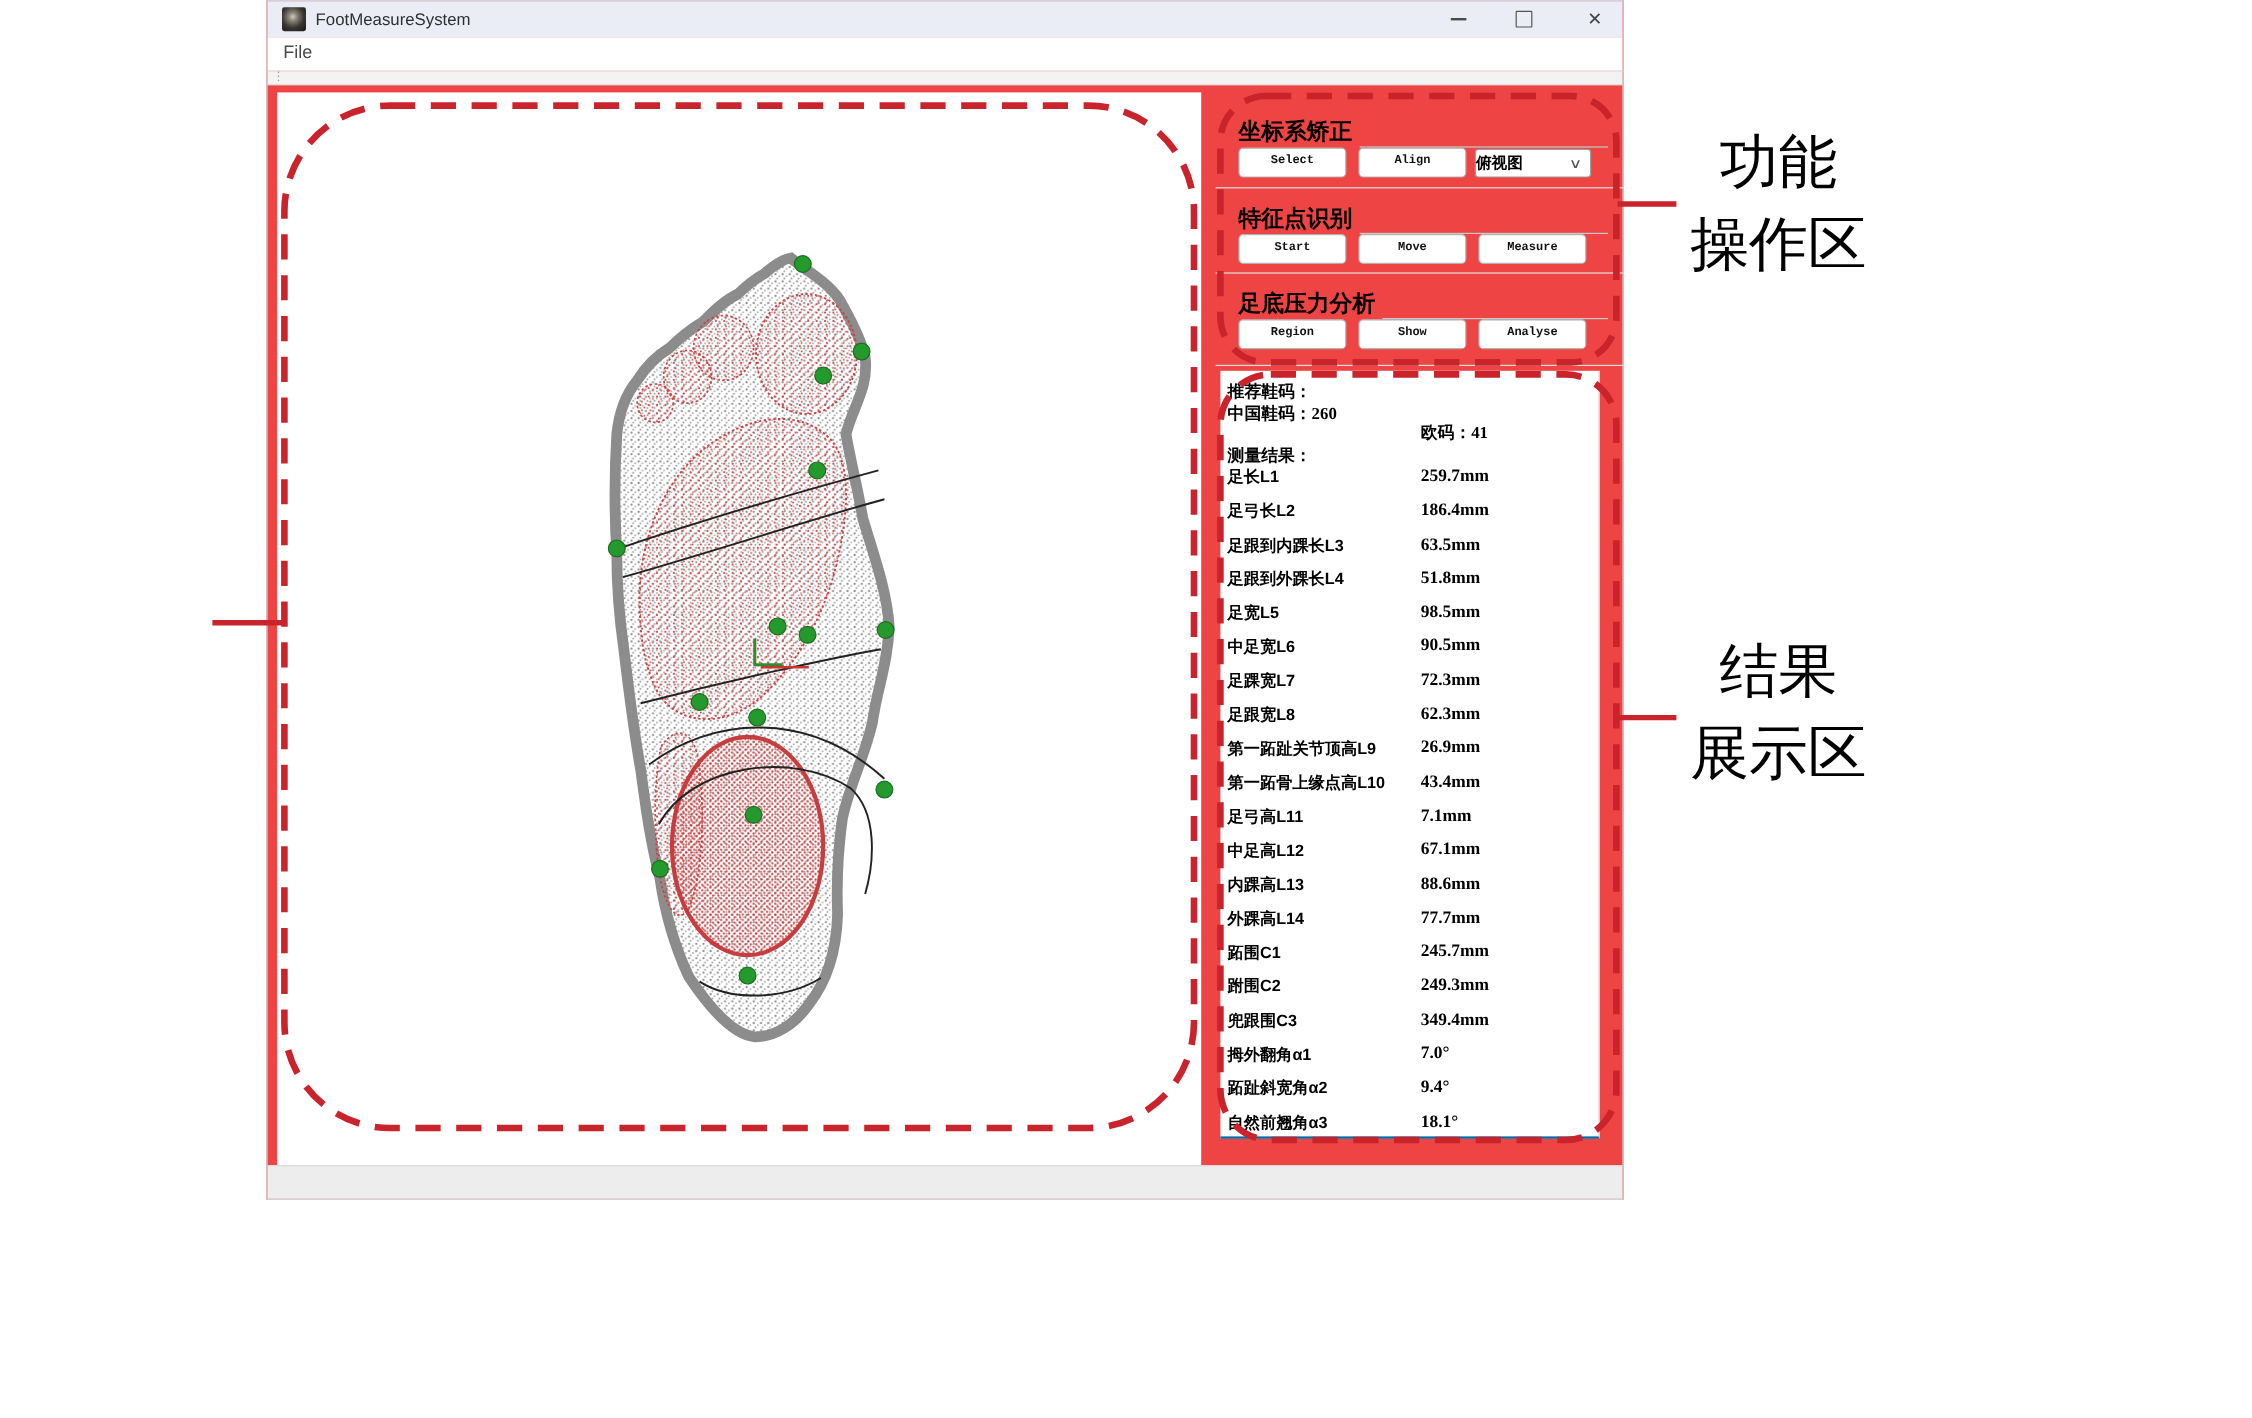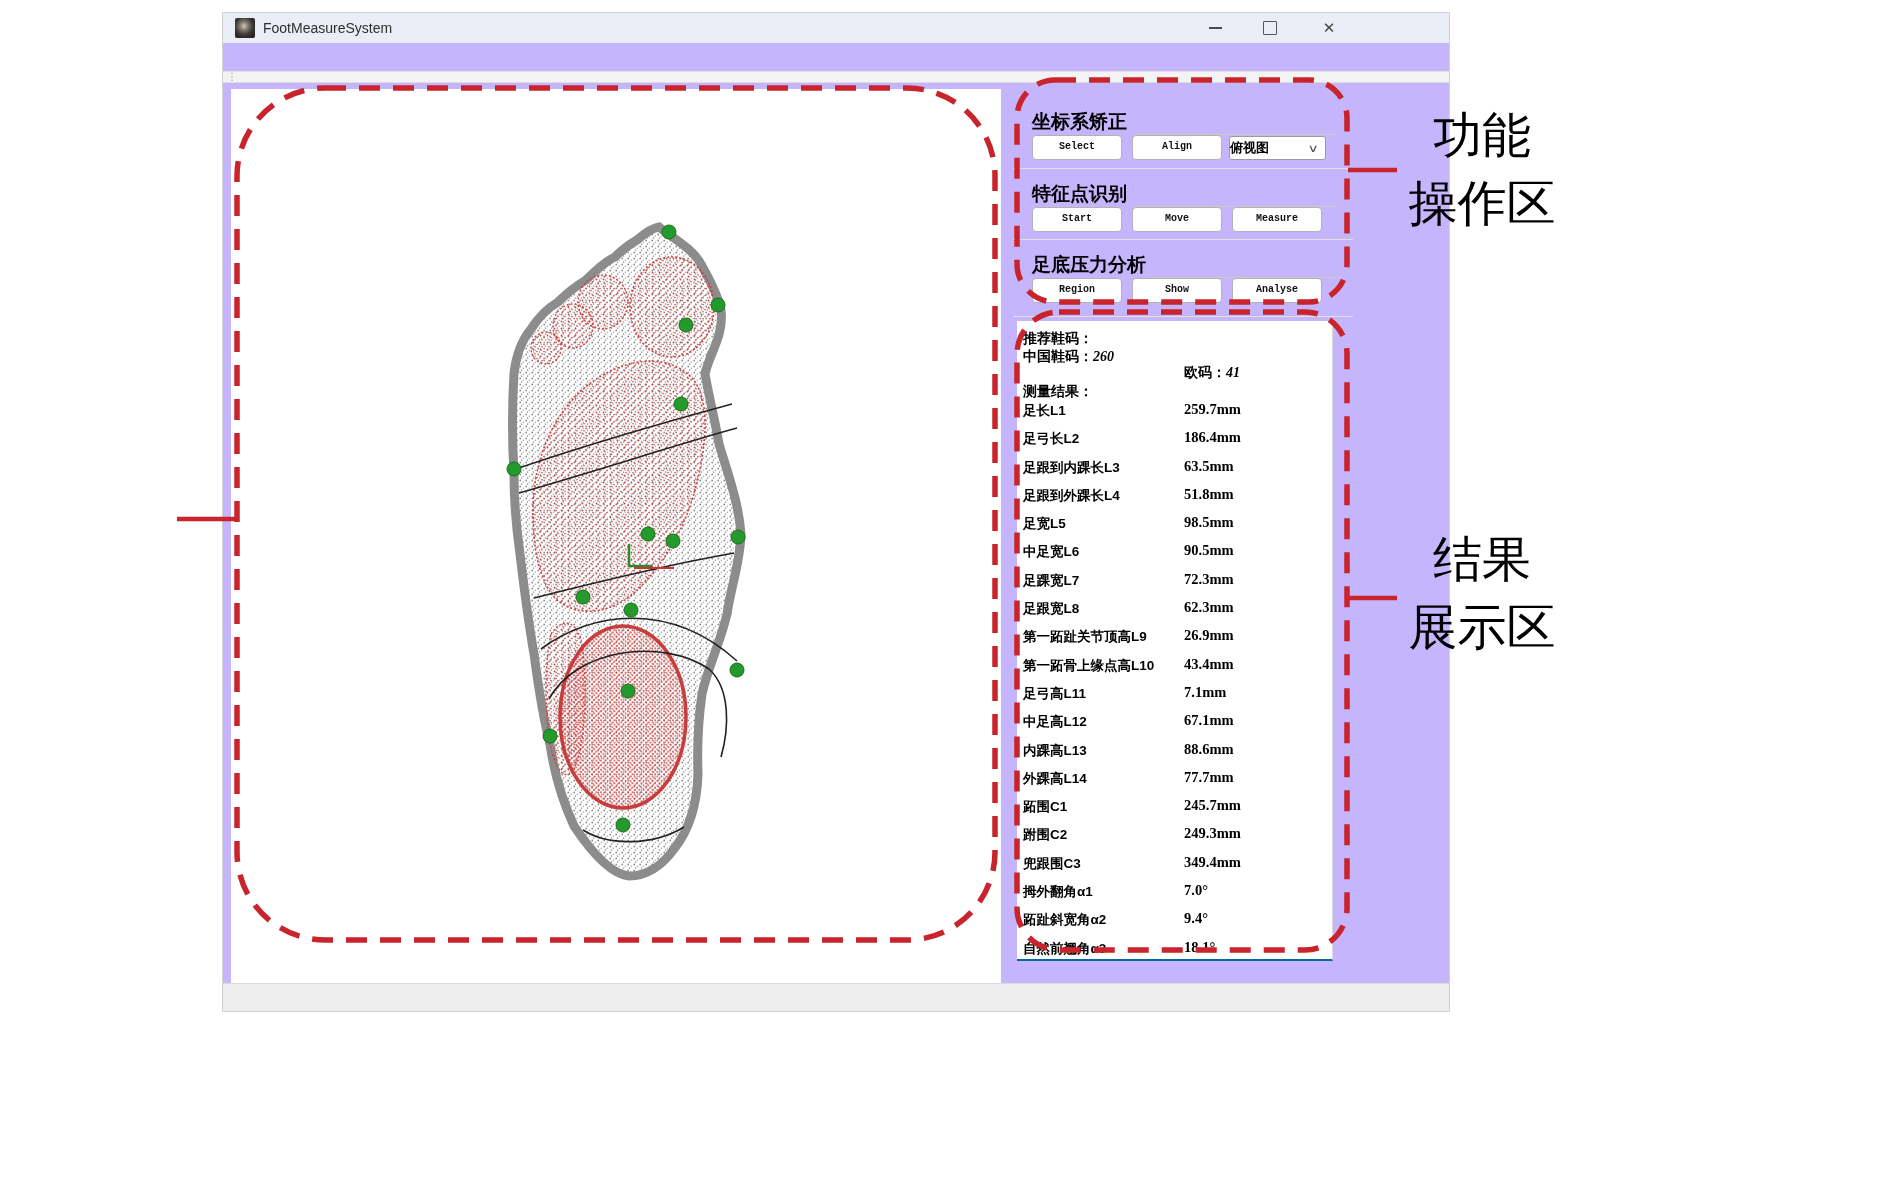--- a/index.html
+++ b/index.html
@@ -1,21 +1,21 @@
 <!DOCTYPE html>
 <html><head>
 <meta charset="utf-8">
 <style>
   html,body{margin:0;padding:0;background:#fff;}
   .page{position:relative;width:1877px;height:1182px;background:#ffffff;
         font-family:"Liberation Sans",sans-serif;overflow:hidden;}
 
   
-  .app-window{position:absolute;left:222px;top:12px;width:1228px;height:1000px;
-              background:#c4b5fd;border:1px solid #cfd2d8;box-sizing:border-box;}
+  .app-window{position:absolute;left:222px;top:0;width:1131px;height:1000px;
+              background:#ef4444;border:1px solid #cfd2d8;box-sizing:border-box;}
 
   .titlebar{position:absolute;left:0;top:0;width:100%;height:30px;background:#eaedf6;}
   .app-icon{position:absolute;left:12px;top:5px;width:20px;height:20px;border-radius:2px;
             background:radial-gradient(circle at 45% 40%, #cfcac2 0%, #8a8276 22%, #3a3632 55%, #17161a 100%);}
   .win-title{position:absolute;left:40px;top:0;height:30px;line-height:30px;
              font-size:14px;color:#2f2f2f;}
   .ctrl{position:absolute;top:0;width:32px;height:30px;display:flex;align-items:center;
         justify-content:center;color:#444;cursor:default;}
   .ctrl.min{left:976px;} .ctrl.max{left:1031px;} .ctrl.close{left:1090px;font-size:15px;}
   .minbar{width:13px;height:2px;background:#4a4a4a;}
@@ -50,21 +50,21 @@
   .pdiv{position:absolute;left:790px;width:340px;height:1px;background:#e0e0e0;}
   .pdiv.d1{top:155px;} .pdiv.d2{top:226px;} .pdiv.d3{top:303px;}
 
   
   .results{position:absolute;left:794px;top:308px;width:316px;height:640px;background:#ffffff;
            border-right:1px solid #d8d8d8;border-bottom:2px solid #0369a1;box-sizing:border-box;
            padding:9px 0 0 6px;overflow:hidden;}
   .res-header{font-size:14px;font-weight:700;color:#000;height:16px;}
   .size-row{position:relative;margin-top:2px;height:16px;font-size:14px;font-weight:700;color:#000;}
   .size-row .eu{position:absolute;left:161px;top:0;margin-top:16px;}
-  .serif-val{font-family:"Liberation Serif",serif;font-weight:700;font-style:italic;}
+  .serif-val{font-family:"Liberation Serif",serif;font-weight:700;}
   .res-header.mh{margin-top:19px;}
   .mlist{margin-top:2px;}
   .mrow{position:relative;height:28.3px;}
   .mlabel{font-size:13.5px;font-weight:700;color:#000;}
   .mvalue{position:absolute;left:161px;top:0;font-family:Liberation Serif, serif;
           font-size:14.5px;font-weight:700;color:#000;}
 
   .statusbar{position:absolute;left:0;top:970px;width:100%;height:28px;background:#ededed;
              border-top:1px solid #dcdcdc;box-sizing:border-box;}
 
@@ -89,20 +89,23 @@
       <span class="win-title">FootMeasureSystem</span>
       <span class="ctrl min">
           <span class="minbar"></span>
         </span>
       <span class="ctrl max">
           <span class="maxbox"></span>
         </span>
       <span class="ctrl close">✕</span>
     </div>
 
+    <div class="menubar">
+      <span class="menu-item">File</span>
+    </div>
 
     <div class="toolbar">
       <span class="grip">⋮</span>
     </div>
 
     <div class="canvas">
       <svg width="770" height="894" viewBox="0 0 770 894">
         <defs>
           <pattern id="pgray" width="6" height="6" patternUnits="userSpaceOnUse">
             <circle cx="1.2" cy="1.5" r="0.9" fill="#8d8d8d"></circle>

